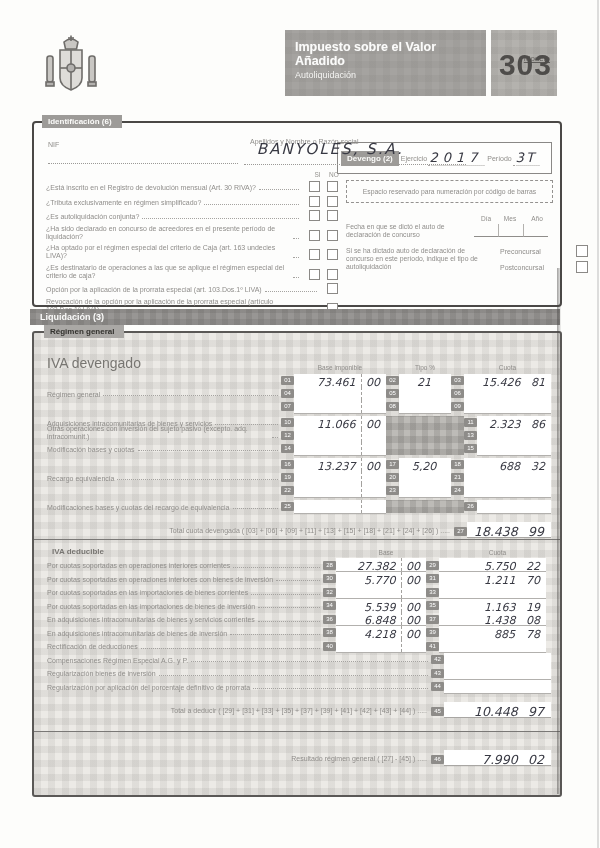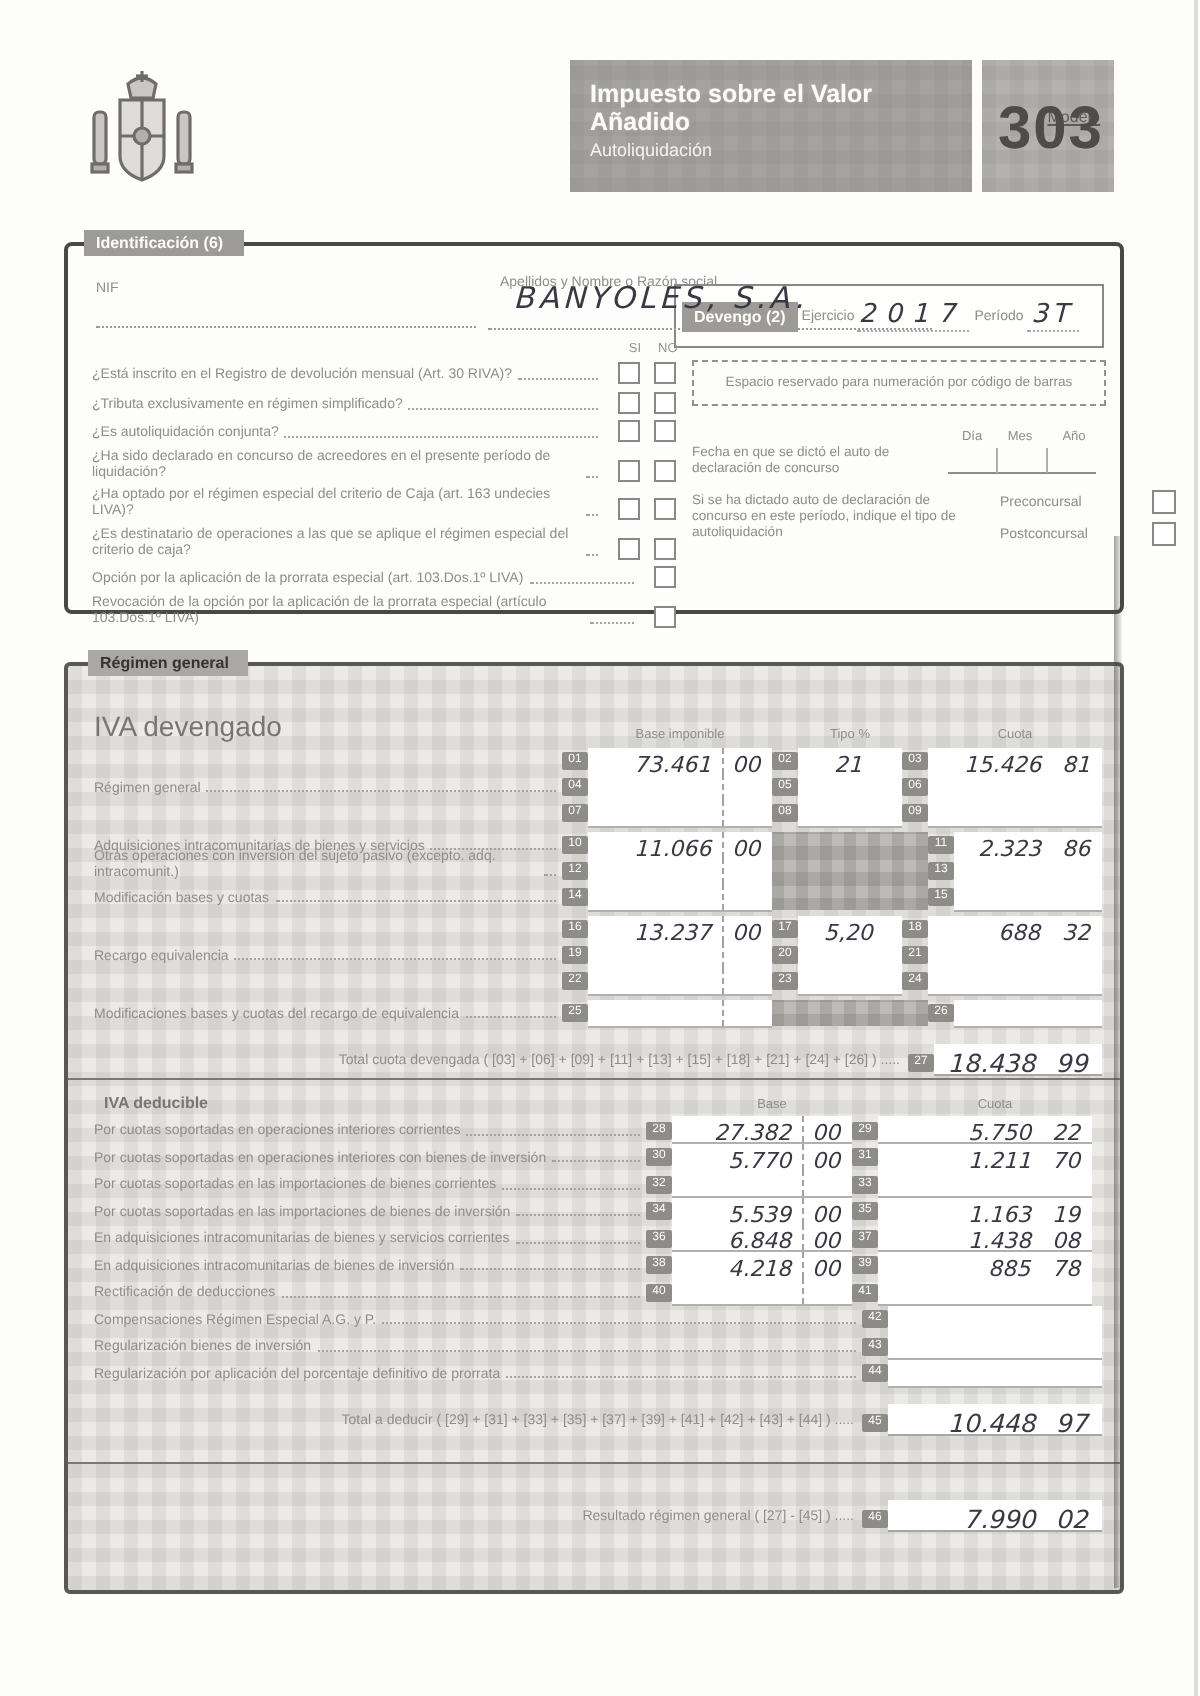--- a/index.html
+++ b/index.html
@@ -260,20 +260,23 @@
     <div class="pc-row pc1">
       <span class="pl">Preconcursal</span>
       <span class="cbx" style="width:10px;height:10px;margin-left:0;"></span>
     </div>
     <div class="pc-row pc2">
       <span class="pl">Postconcursal</span>
       <span class="cbx" style="width:10px;height:10px;margin-left:0;"></span>
     </div>
   </div>
 
+  <div class="liqbar checker-dark">
+    <span>Liquidación (3)</span>
+  </div>
 
   <div class="rgbox checker">
     <span class="badge rg-badge">Régimen general</span>
 
     <div class="dev-table">
       <div class="dev-head">
         <span class="h-title">IVA devengado</span>
         <span class="h-base">Base imponible</span>
         <span class="sp13"></span>
         <span class="h-tipo">Tipo %</span>

